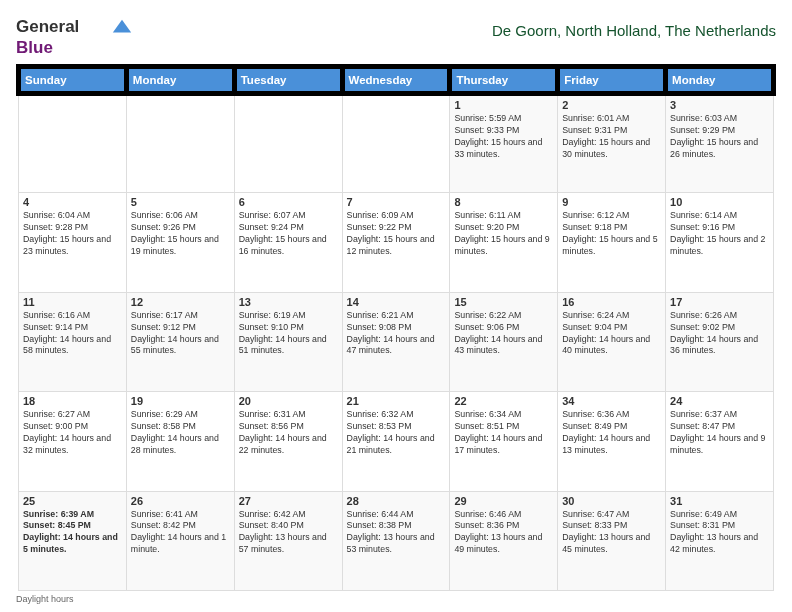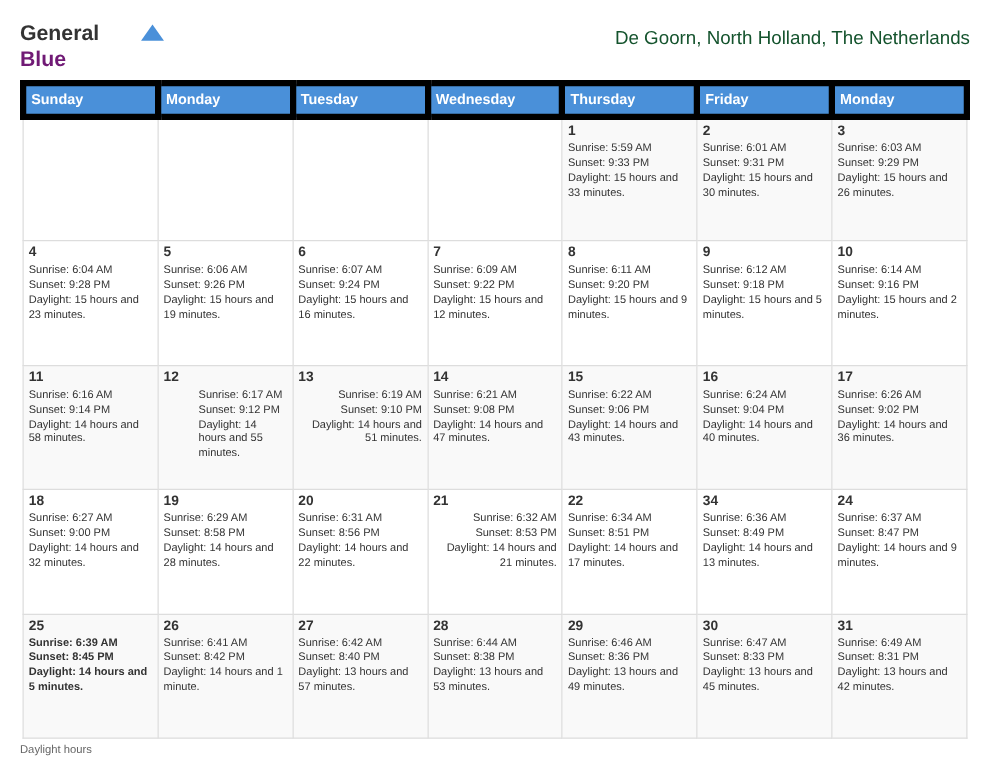--- a/index.html
+++ b/index.html
@@ -208,27 +208,27 @@
         </tr>
         <tr>
           <td>
             <span class="day-number">11</span>
             <div class="day-info" style="white-space: pre-line;">Sunrise: 6:16 AM
 Sunset: 9:14 PM
 Daylight: 14 hours and 58 minutes.</div>
           </td>
           <td>
             <span class="day-number">12</span>
-            <div class="day-info" style="white-space: pre-line; margin-left: 28px;">Sunrise: 6:17 AM
+            <div class="day-info" style="white-space: pre-line;">Sunrise: 6:17 AM
 Sunset: 9:12 PM
 Daylight: 14 hours and 55 minutes.</div>
           </td>
           <td>
             <span class="day-number">13</span>
-            <div class="day-info" style="white-space: pre-line; text-align: right;">Sunrise: 6:19 AM
+            <div class="day-info" style="white-space: pre-line;">Sunrise: 6:19 AM
 Sunset: 9:10 PM
 Daylight: 14 hours and 51 minutes.</div>
           </td>
           <td>
             <span class="day-number">14</span>
             <div class="day-info" style="white-space: pre-line;">Sunrise: 6:21 AM
 Sunset: 9:08 PM
 Daylight: 14 hours and 47 minutes.</div>
           </td>
           <td>
@@ -264,21 +264,21 @@
 Daylight: 14 hours and 28 minutes.</div>
           </td>
           <td>
             <span class="day-number">20</span>
             <div class="day-info" style="white-space: pre-line;">Sunrise: 6:31 AM
 Sunset: 8:56 PM
 Daylight: 14 hours and 22 minutes.</div>
           </td>
           <td>
             <span class="day-number">21</span>
-            <div class="day-info" style="white-space: pre-line; text-align: right;">Sunrise: 6:32 AM
+            <div class="day-info" style="white-space: pre-line;">Sunrise: 6:32 AM
 Sunset: 8:53 PM
 Daylight: 14 hours and 21 minutes.</div>
           </td>
           <td>
             <span class="day-number">22</span>
             <div class="day-info" style="white-space: pre-line;">Sunrise: 6:34 AM
 Sunset: 8:51 PM
 Daylight: 14 hours and 17 minutes.</div>
           </td>
           <td>

